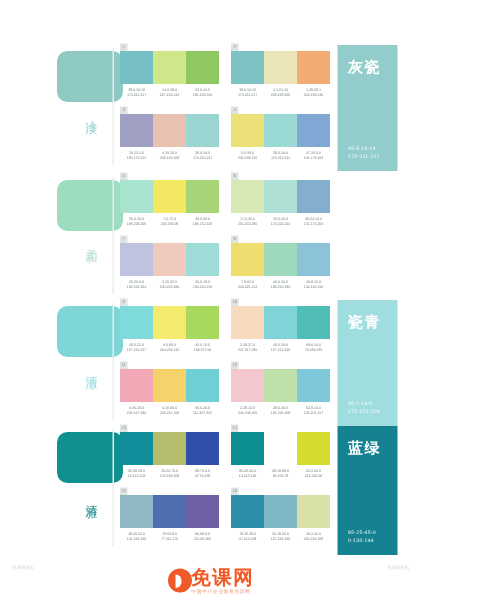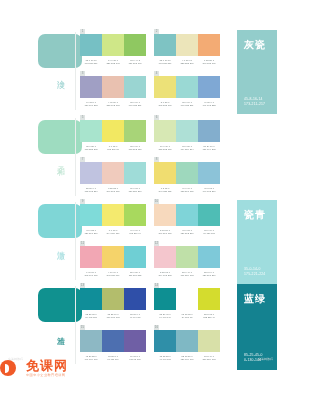--- a/index.html
+++ b/index.html
@@ -60,21 +60,21 @@
     font-size:2.6px;
     line-height:3.4px;
     color:#7b8584;
     letter-spacing:-0.1px;
     white-space:nowrap;
     transform:scale(0.95);
   }
 
   
   .panel{
-    position:absolute;right:4px;width:40px;
+    position:absolute;right:16px;width:40px;
   }
   .panel .ptitle{
     position:absolute;left:7px;top:8px;
     font-size:10px;
     color:#ffffff;
     letter-spacing:1px;
     font-weight:bold;
     white-space:nowrap;
   }
   .panel .pcodes{
@@ -82,22 +82,22 @@
     font-size:3.4px;line-height:5px;
     color:#ffffff;
     letter-spacing:0.2px;
     white-space:nowrap;
     opacity:.92;
   }
   .panel .pcodes span{display:block;}
 
   
   #watermark{
-    position:absolute;left:0;bottom:19px;width:281px;height:26px;
-    display:flex;align-items:center;justify-content:flex-start;gap:10px;
+    position:absolute;left:0;bottom:0;width:281px;height:26px;
+    display:flex;align-items:center;justify-content:center;gap:0;
   }
   #wm-logo{
     width:16px;height:16px;border-radius:50%;
     background:#f05a28;
     position:relative;flex:0 0 auto;
   }
   #wm-logo:after{
     content:"";position:absolute;left:5px;top:3.5px;
     width:4px;height:9px;border-radius:0 5px 5px 0;
     background:#fff;

